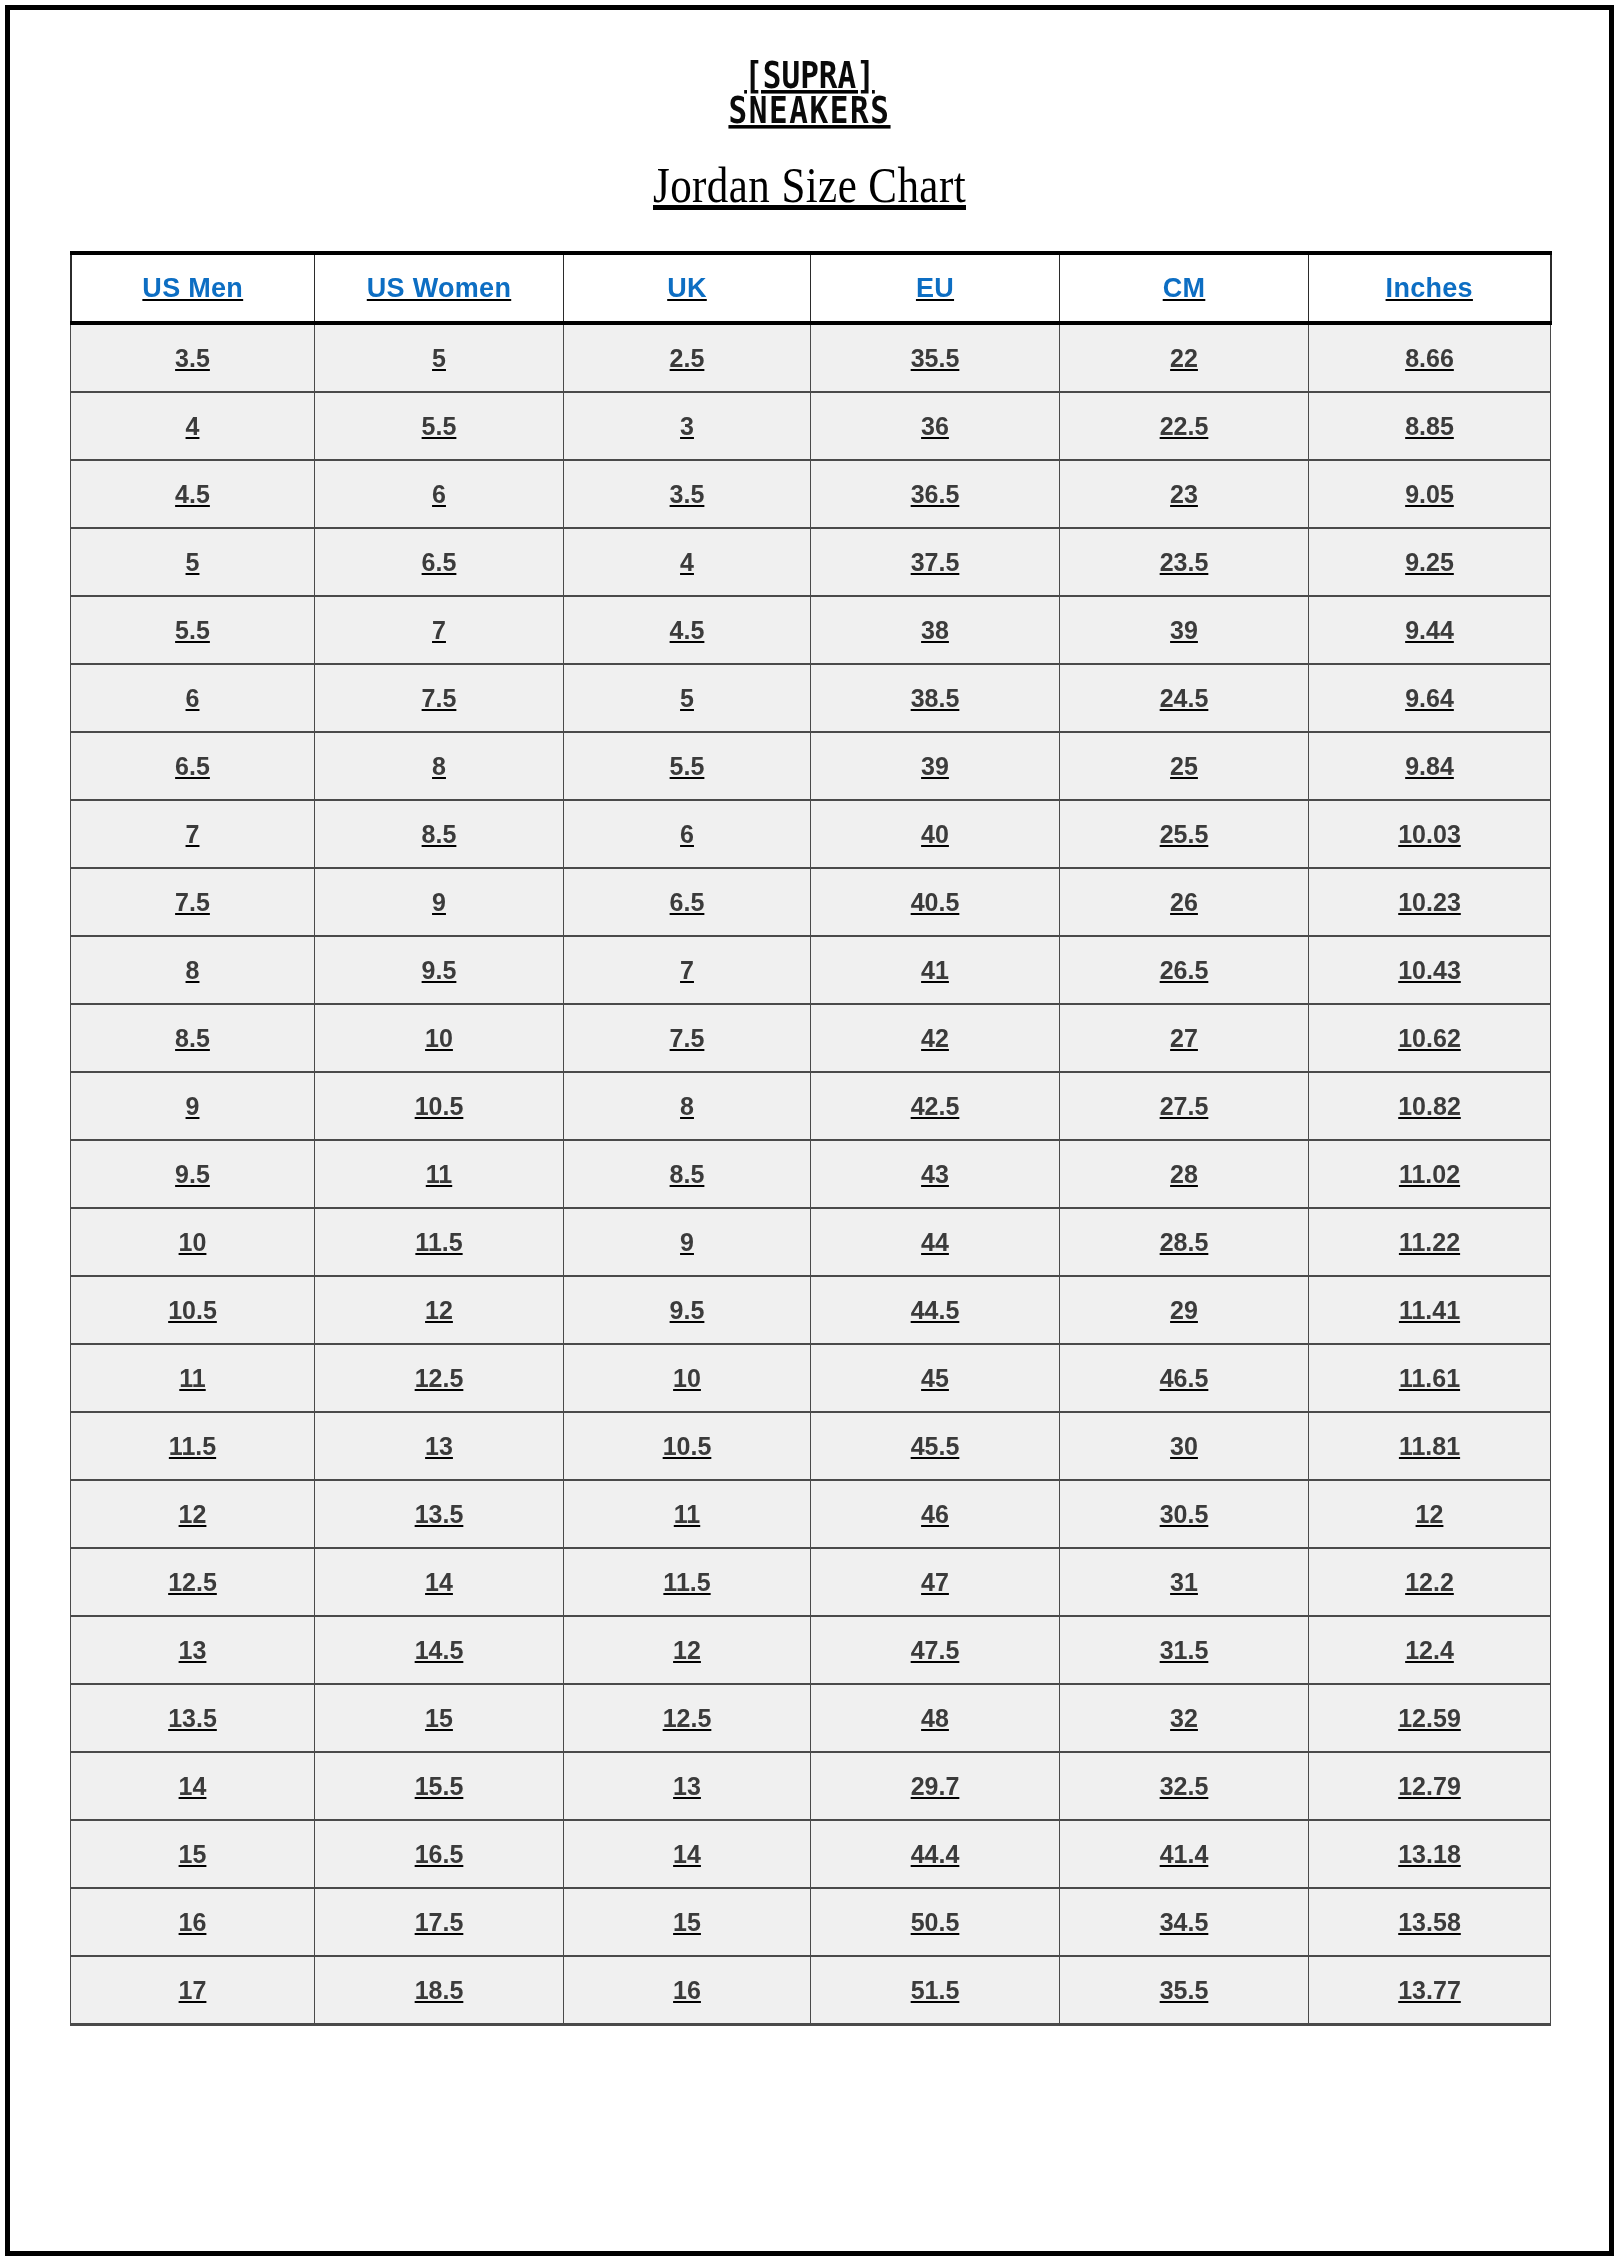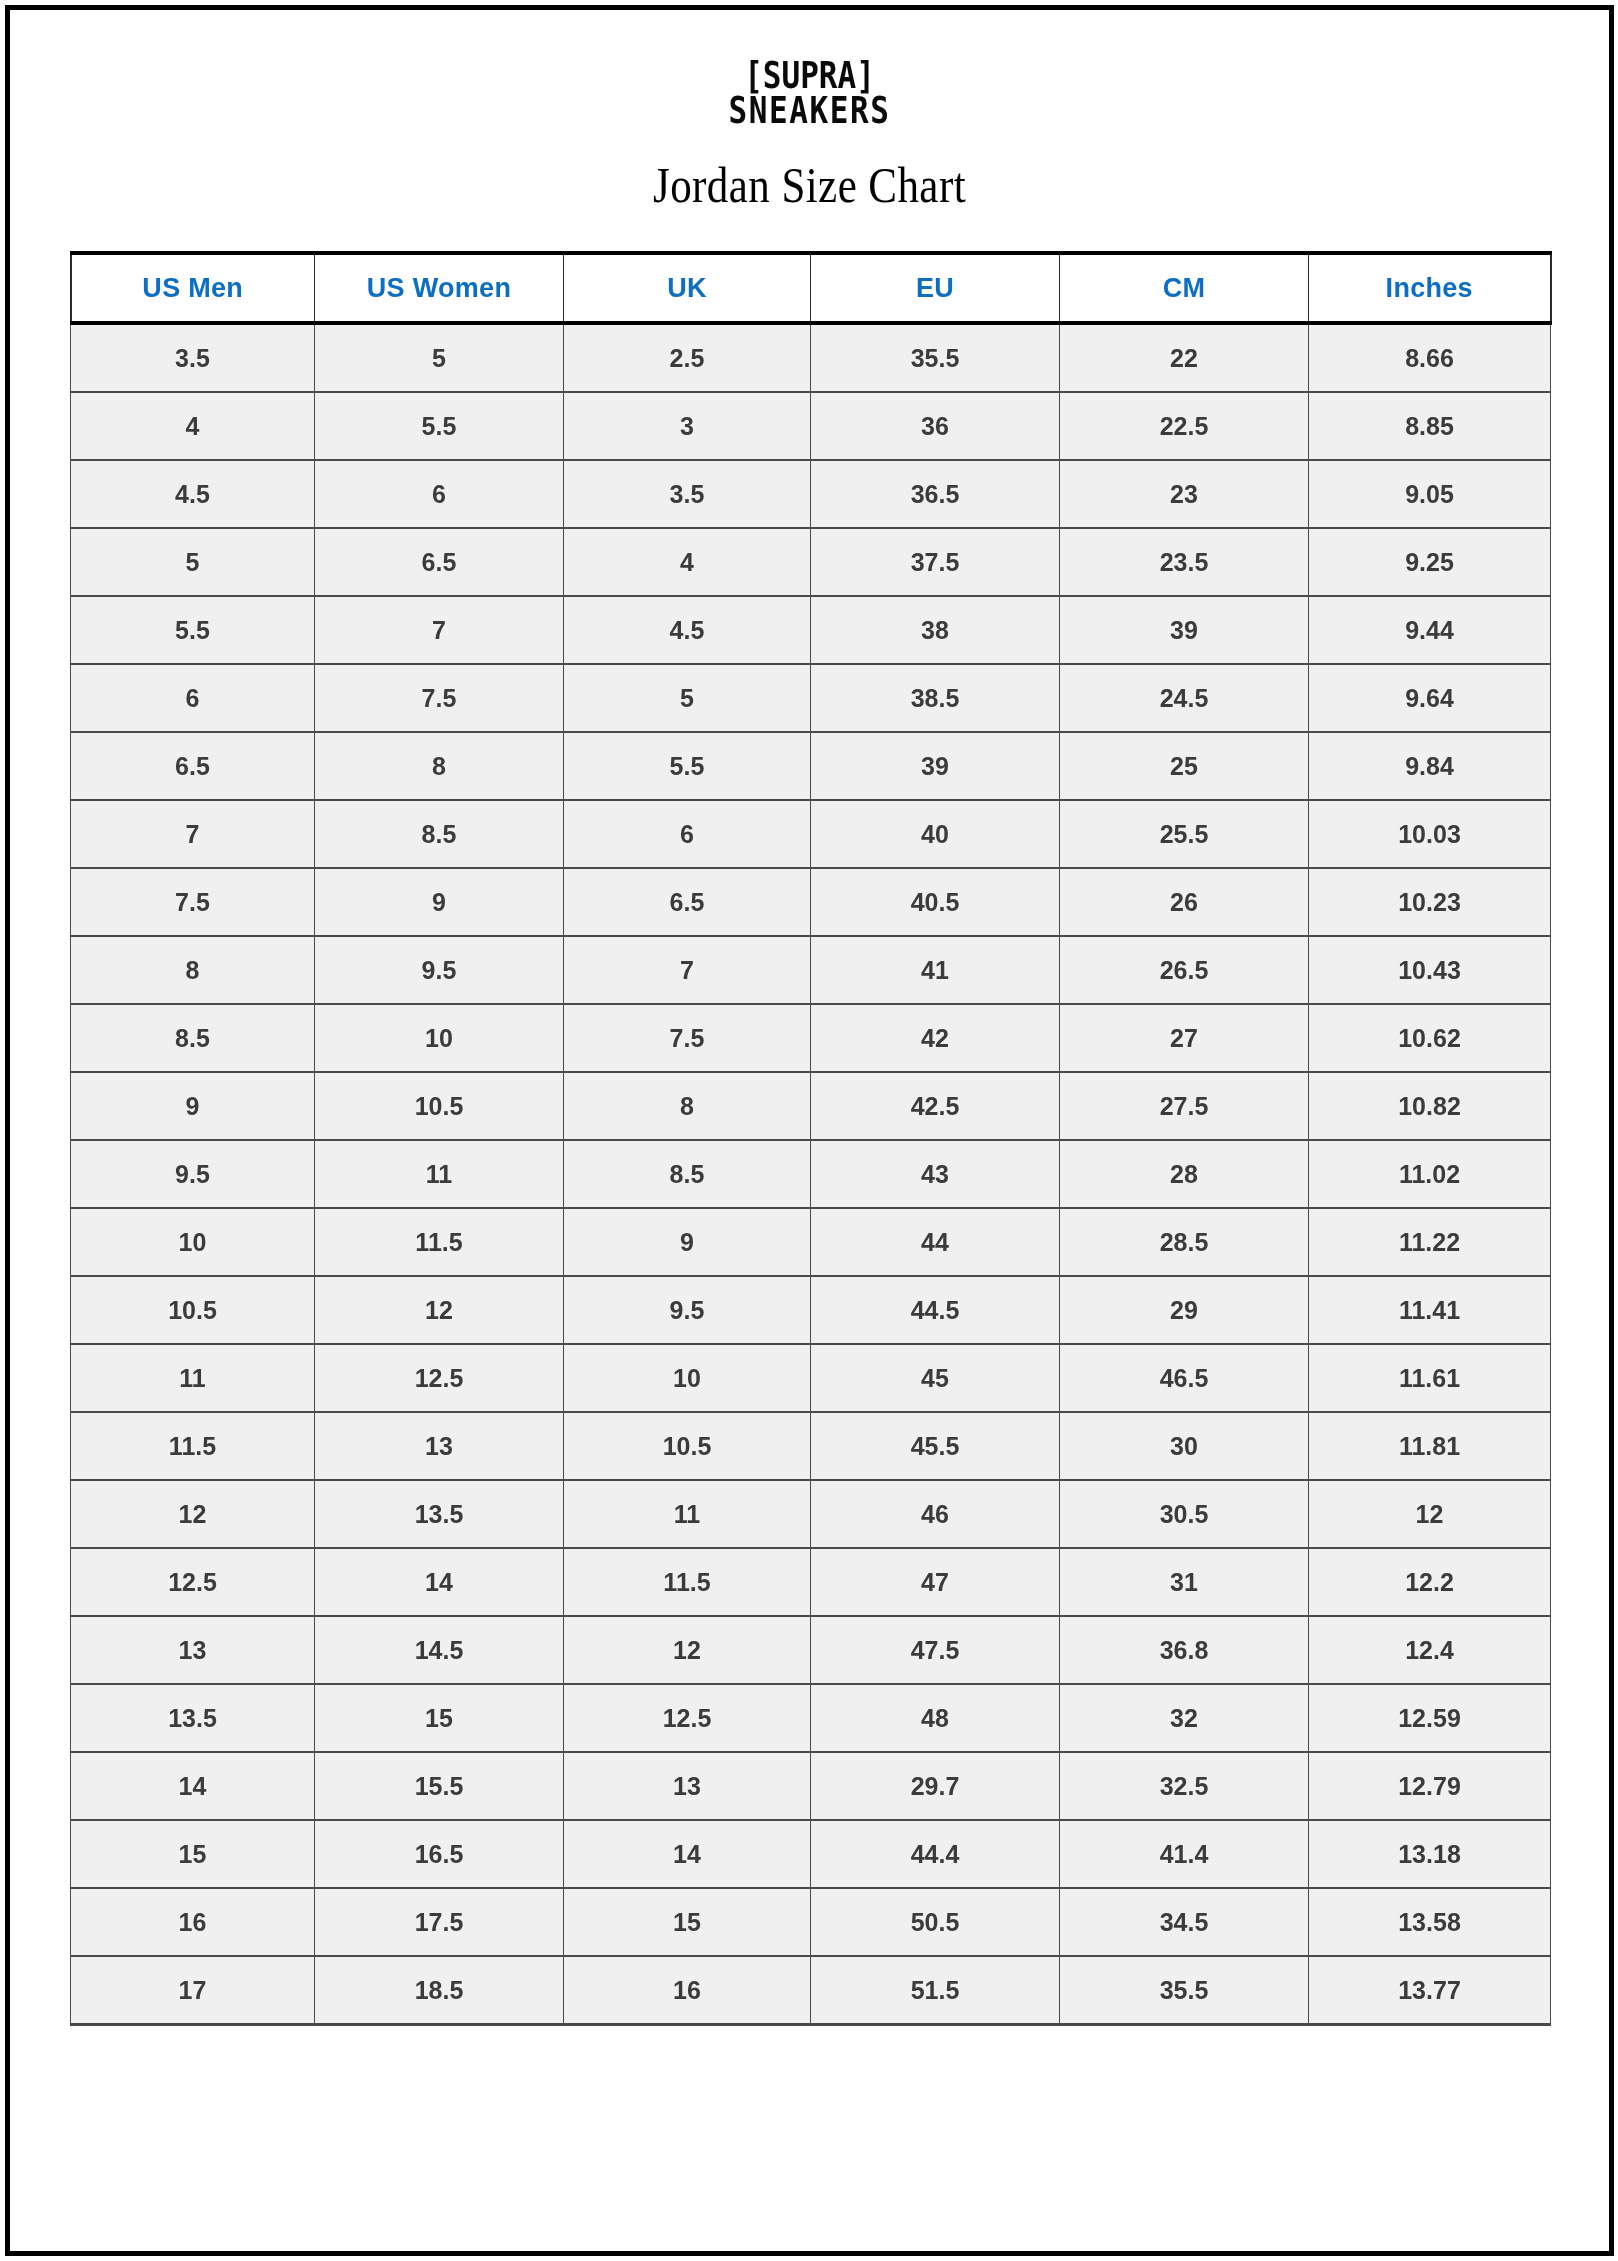--- a/index.html
+++ b/index.html
@@ -30,20 +30,21 @@
     box-sizing: border-box;
     pointer-events: none;
   }
   .page-inner {
     position: absolute;
     left: 11px;
     top: 11px;
     right: 11px;
     bottom: 11px;
     box-sizing: border-box;
+    text-decoration: underline;
   }
 
   
   .brand {
     width: 100%;
     text-align: center;
     padding-top: 46px;
   }
   .brand-line {
     font-family: "DejaVu Sans Mono", "Liberation Mono", monospace;
@@ -319,21 +320,21 @@
               <td>11.5</td>
               <td>47</td>
               <td>31</td>
               <td>12.2</td>
             </tr>
             <tr>
               <td>13</td>
               <td>14.5</td>
               <td>12</td>
               <td>47.5</td>
-              <td>36.8</td>
+              <td>31.5</td>
               <td>12.4</td>
             </tr>
             <tr>
               <td>13.5</td>
               <td>15</td>
               <td>12.5</td>
               <td>48</td>
               <td>32</td>
               <td>12.59</td>
             </tr>

